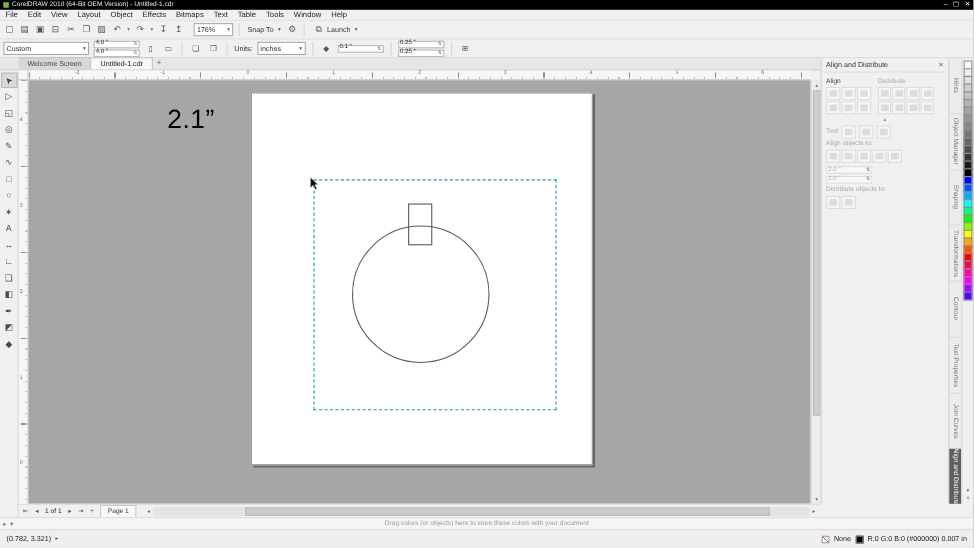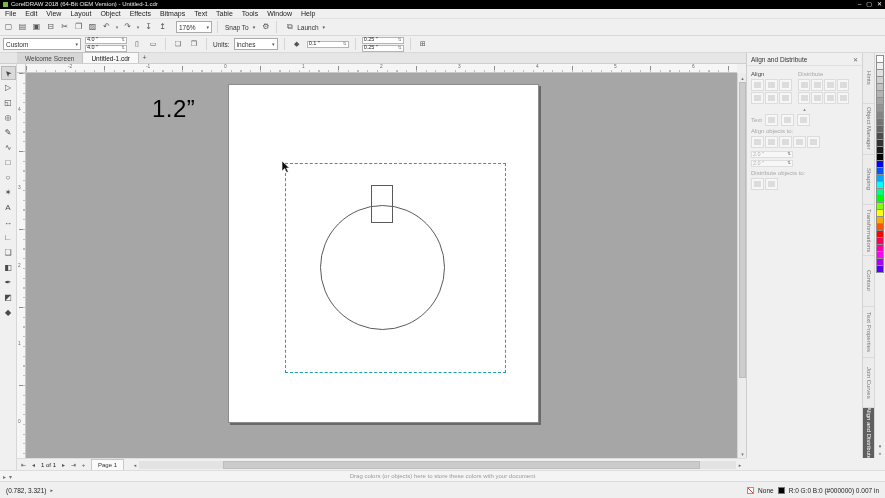--- a/index.html
+++ b/index.html
@@ -332,21 +332,21 @@
       </div>
 
       <div class="tool">
         <span class="g">◆</span>
       </div>
 
   </div>
 
   <div id="canvas">
     <div class="page"></div>
-    <div class="dim-label">1.2”</div>
+    <div class="dim-label">2.1”</div>
     <div class="marquee"></div>
     <div class="shape-circle"></div>
     <div class="shape-rect"></div>
     <svg class="cursor" viewBox="0 0 9 13">
       <polygon points="0,0 0,10 2.8,7.6 4.6,11.5 6.3,10.8 4.5,7 7.4,7" fill="#111" stroke="#fff" stroke-width="0.6"></polygon>
     </svg>
   </div>
 
   <div id="vscroll">
     <span class="varrow" style="top:0">▴</span>

